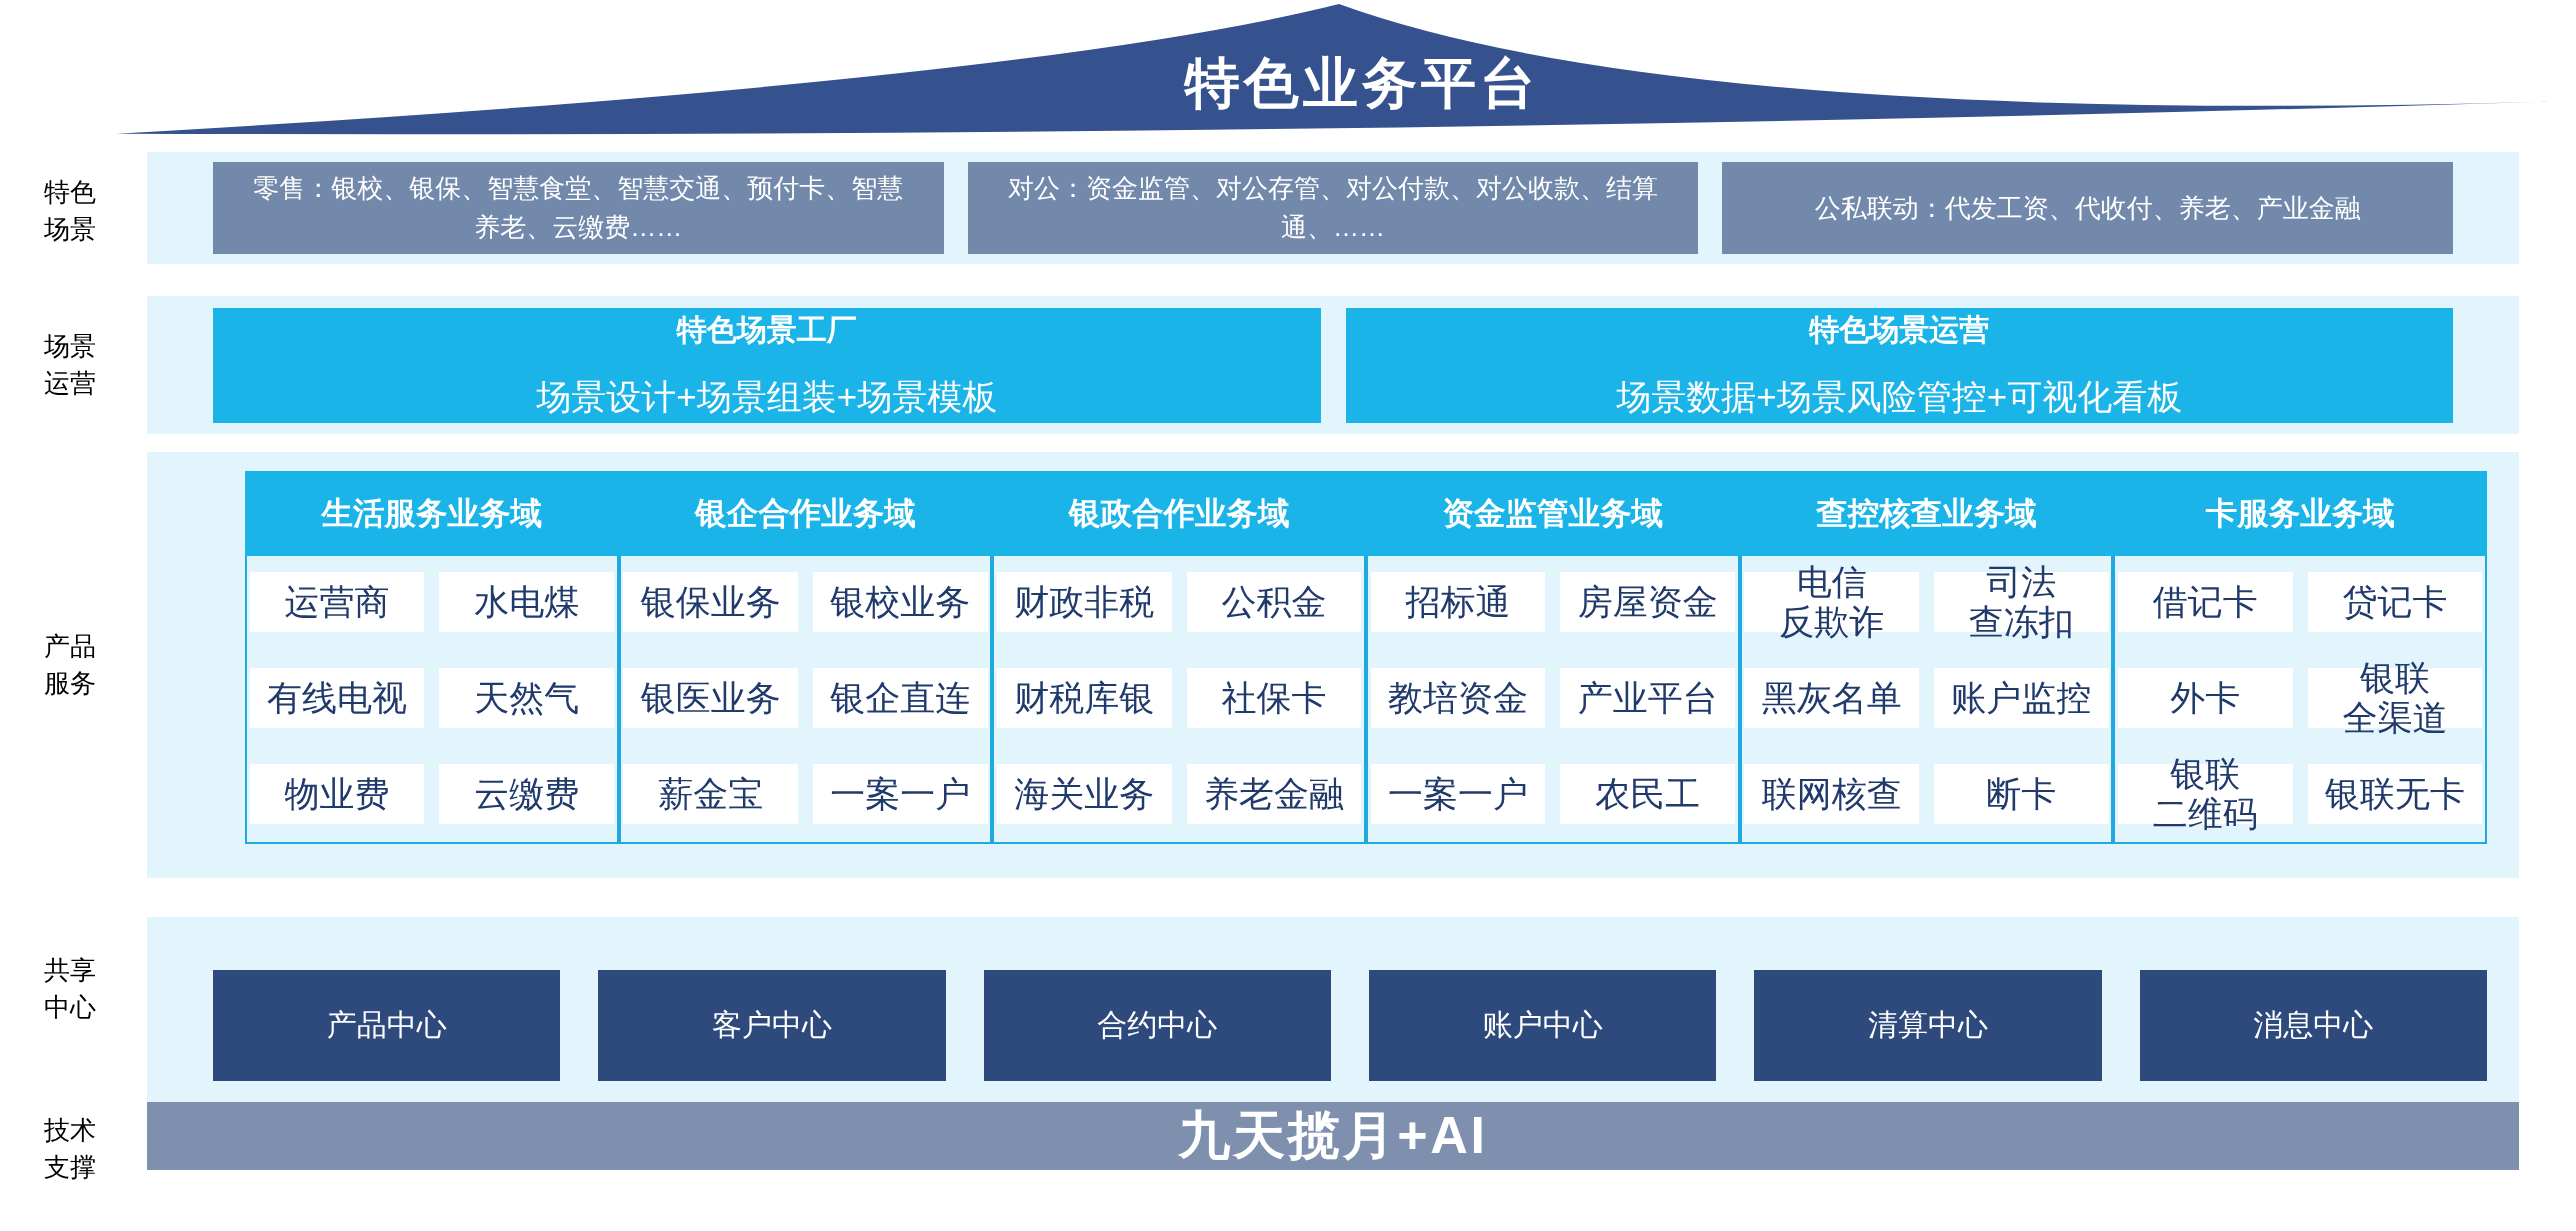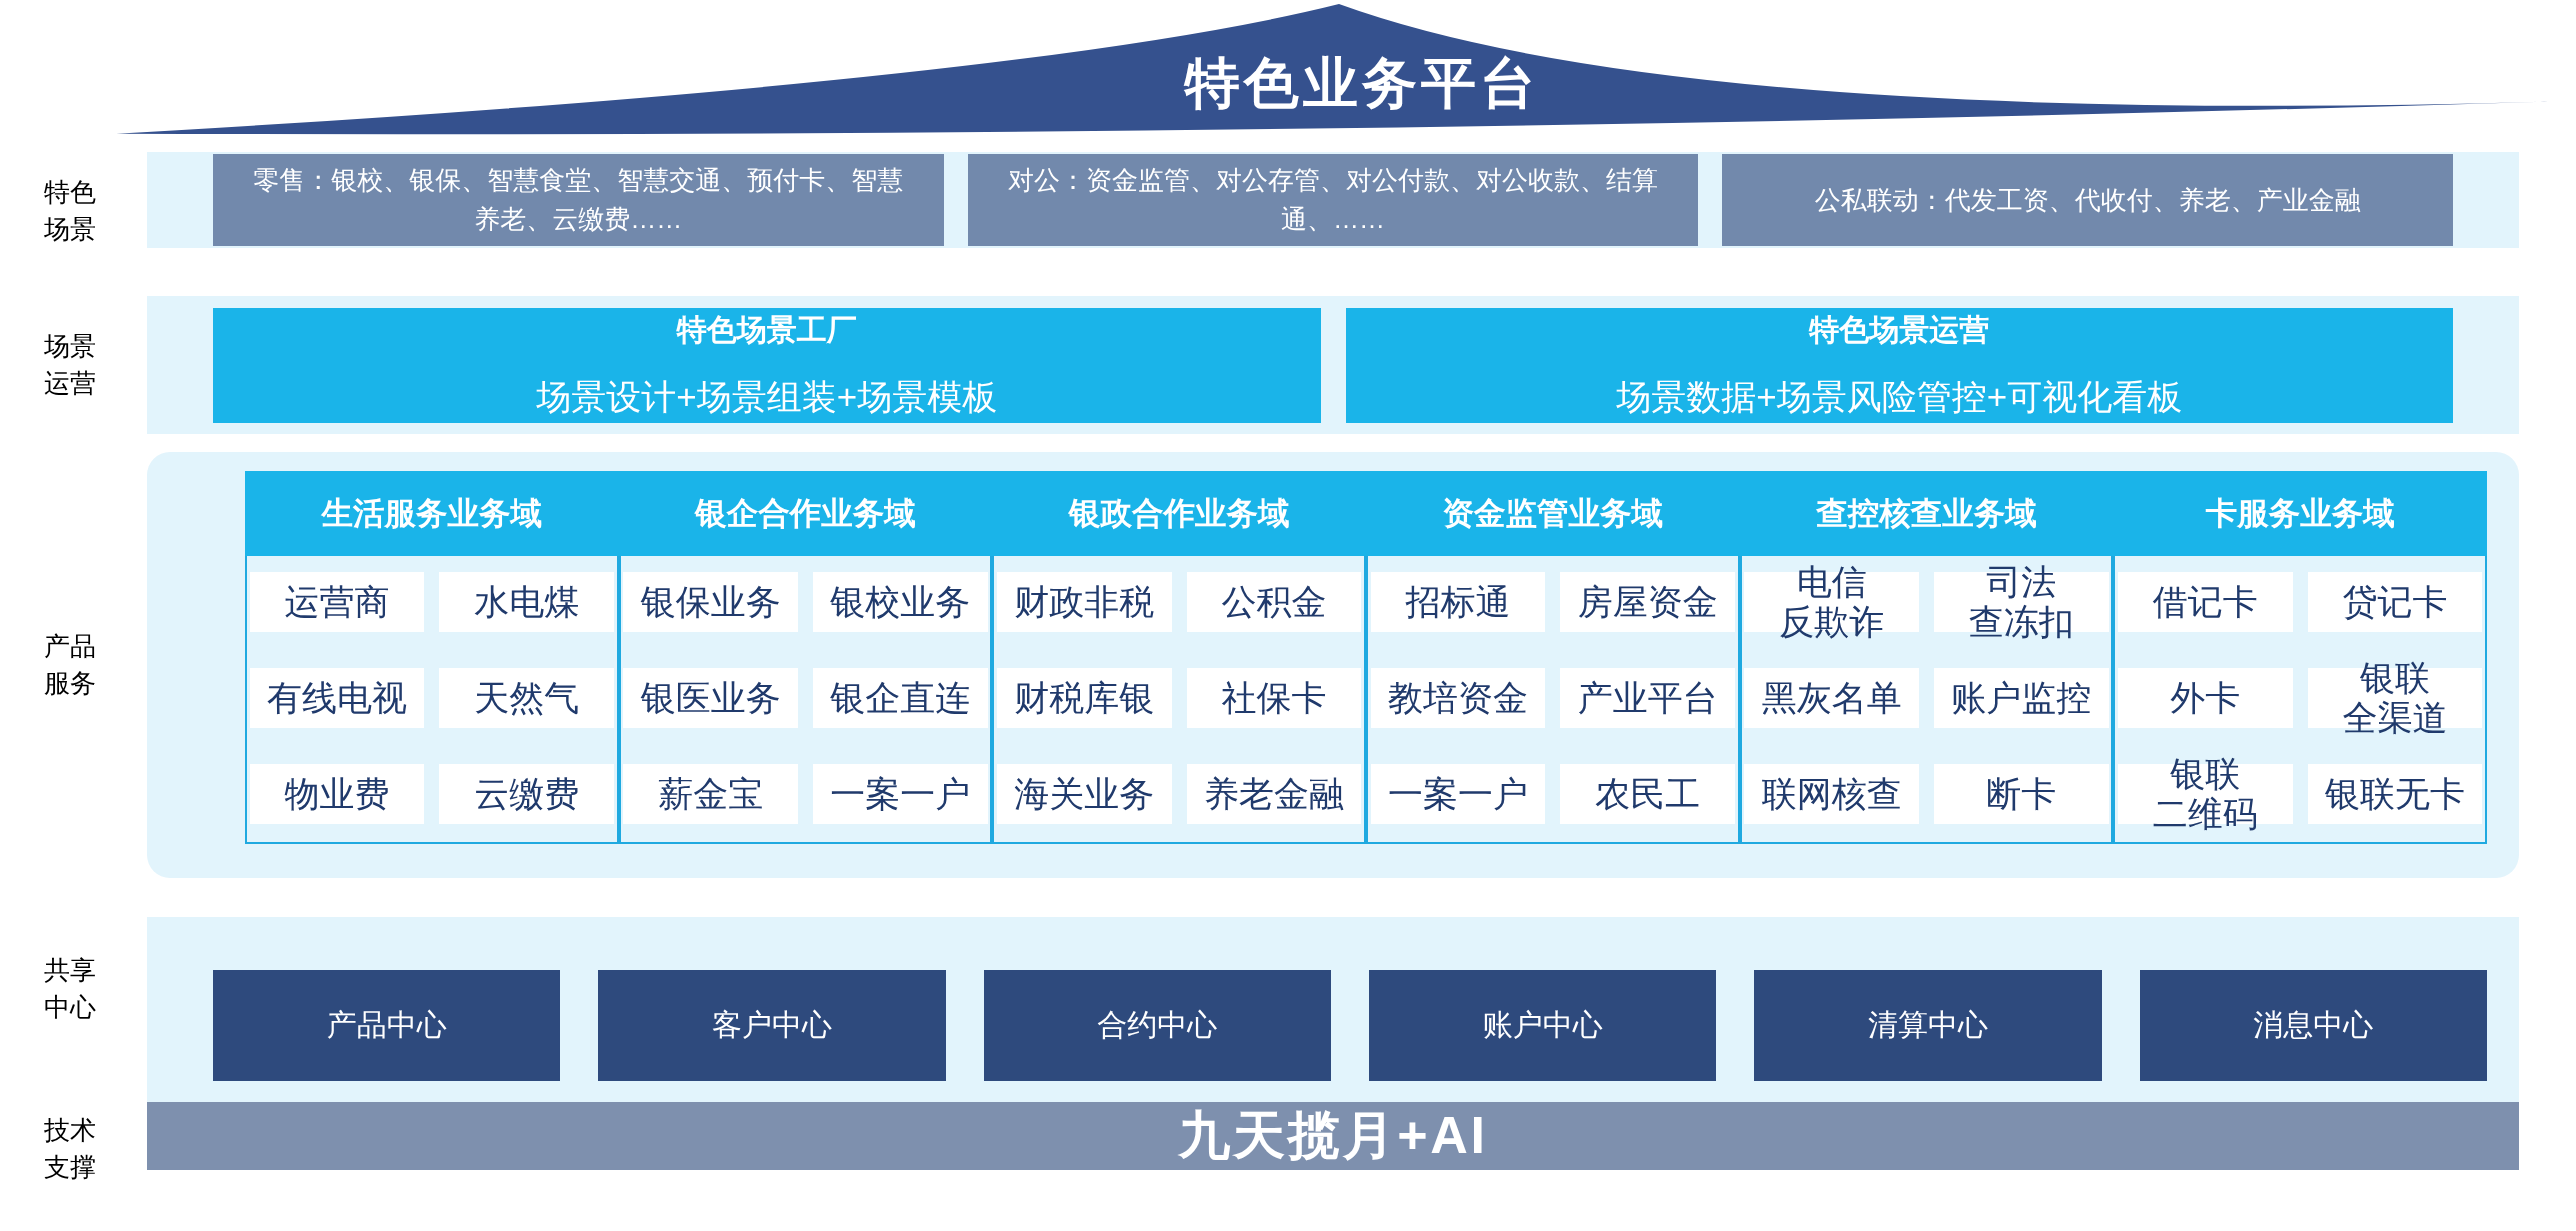--- a/index.html
+++ b/index.html
@@ -56,21 +56,21 @@
   .lbl-tech       { top: 1102px; height: 94px; }
   
   .band {
     position: absolute;
     left: 147px;
     width: 2372px;
     background: var(--band-bg, #e2f4fc);
     box-sizing: border-box;
   }
   .band-scenes {
-    top: 152px; height: 96px;
+    top: 152px; height: 112px;
     display: flex;
     align-items: center;
     gap: 24px;
     padding: 0 66px;
   }
   .scene-box {
     flex: 1 1 0;
     height: 92px;
     background: var(--slate, #7289ac);
     color: #ffffff;
@@ -102,21 +102,20 @@
     text-align: center;
   }
   .op-title { font-size: 30px; font-weight: 700; }
   .op-sub   { font-size: 35px; margin-top: 23px; }
   .band-products {
     top: 452px; height: 426px;
     padding: 19px 32px 0 98px;
     display: grid;
     grid-template-columns: repeat(6, 1fr);
     align-items: start;
-    border-radius: 23px;
   }
   .prod-col { display: flex; flex-direction: column; height: 373px; }
   .prod-header {
     height: 85px;
     background: var(--cyan, #1ab4e9);
     color: #ffffff;
     font-size: 31.5px;
     font-weight: 700;
     display: flex;
     align-items: center;

